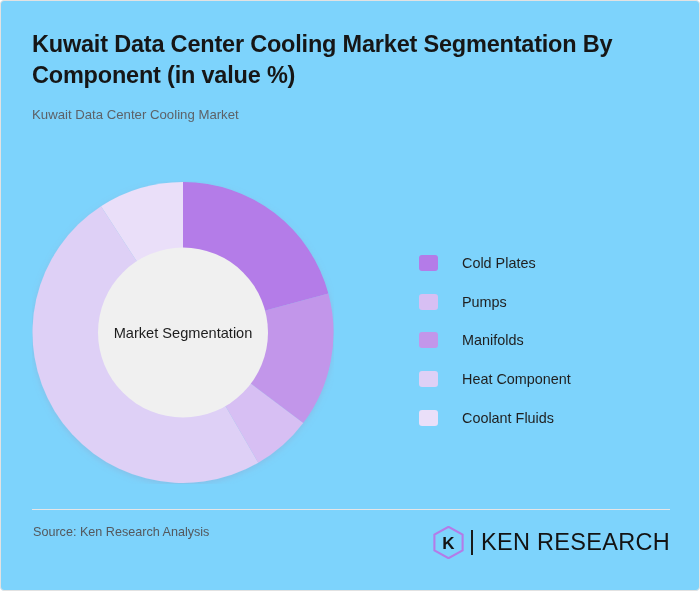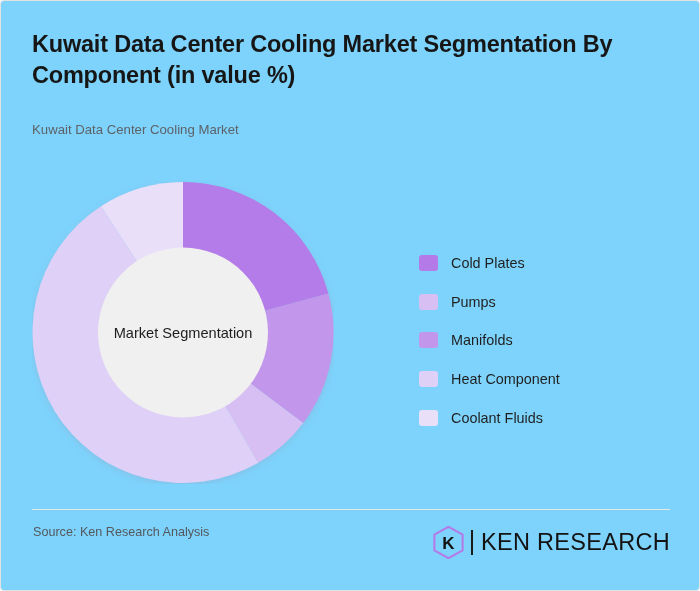--- a/index.html
+++ b/index.html
@@ -34,21 +34,21 @@
   .chart-title {
     font-size: 23.5px;
     line-height: 31px;
     font-weight: bold;
     color: #161616;
     letter-spacing: -0.2px;
     margin: 0;
     max-width: 630px;
   }
   .subtitle-block {
-    margin-top: 29px;
+    margin-top: 14px;
   }
   .subtitle-line {
     font-size: 13.2px;
     line-height: 20px;
     color: #5d6268;
   }
 
   
   .chart-area {
     position: absolute;
@@ -80,20 +80,21 @@
   .legend {
     position: absolute;
     left: 418px;
     top: 78px;
     width: 250px;
   }
   .legend-item {
     display: flex;
     align-items: center;
     height: 38.6px;
+    gap: 11px;
   }
   .legend-swatch {
     width: 19px;
     height: 16px;
     border-radius: 3px;
     flex: 0 0 auto;
   }
   .legend-label {
     margin-left: 13px;
     font-size: 14.4px;

